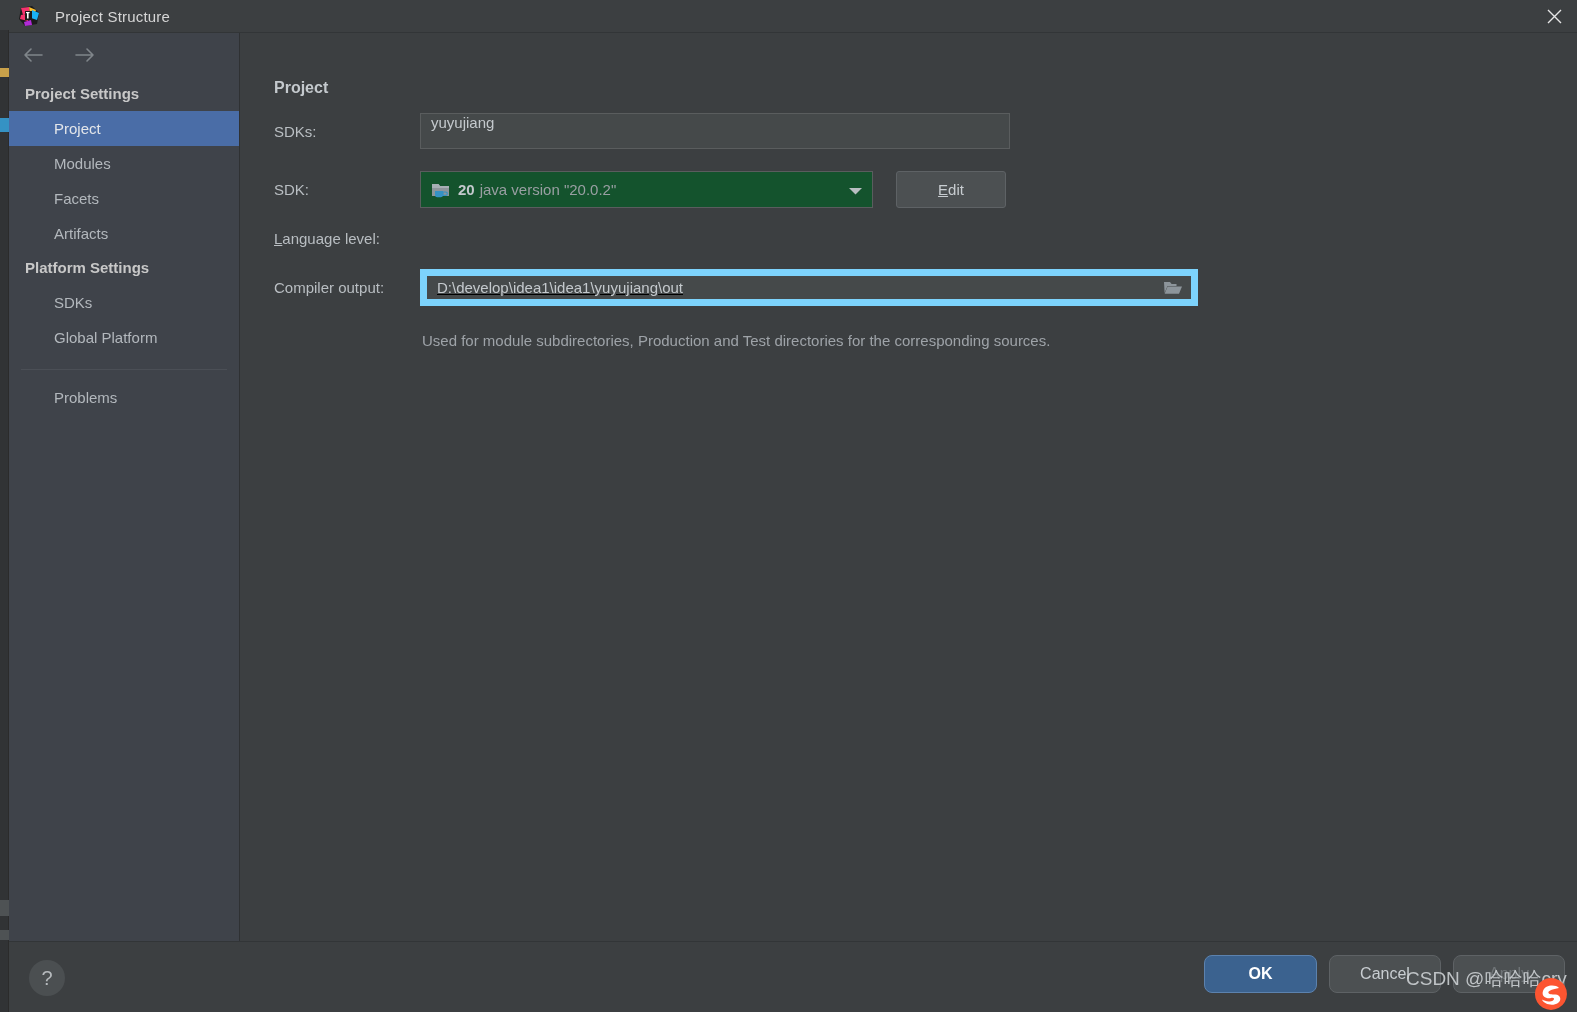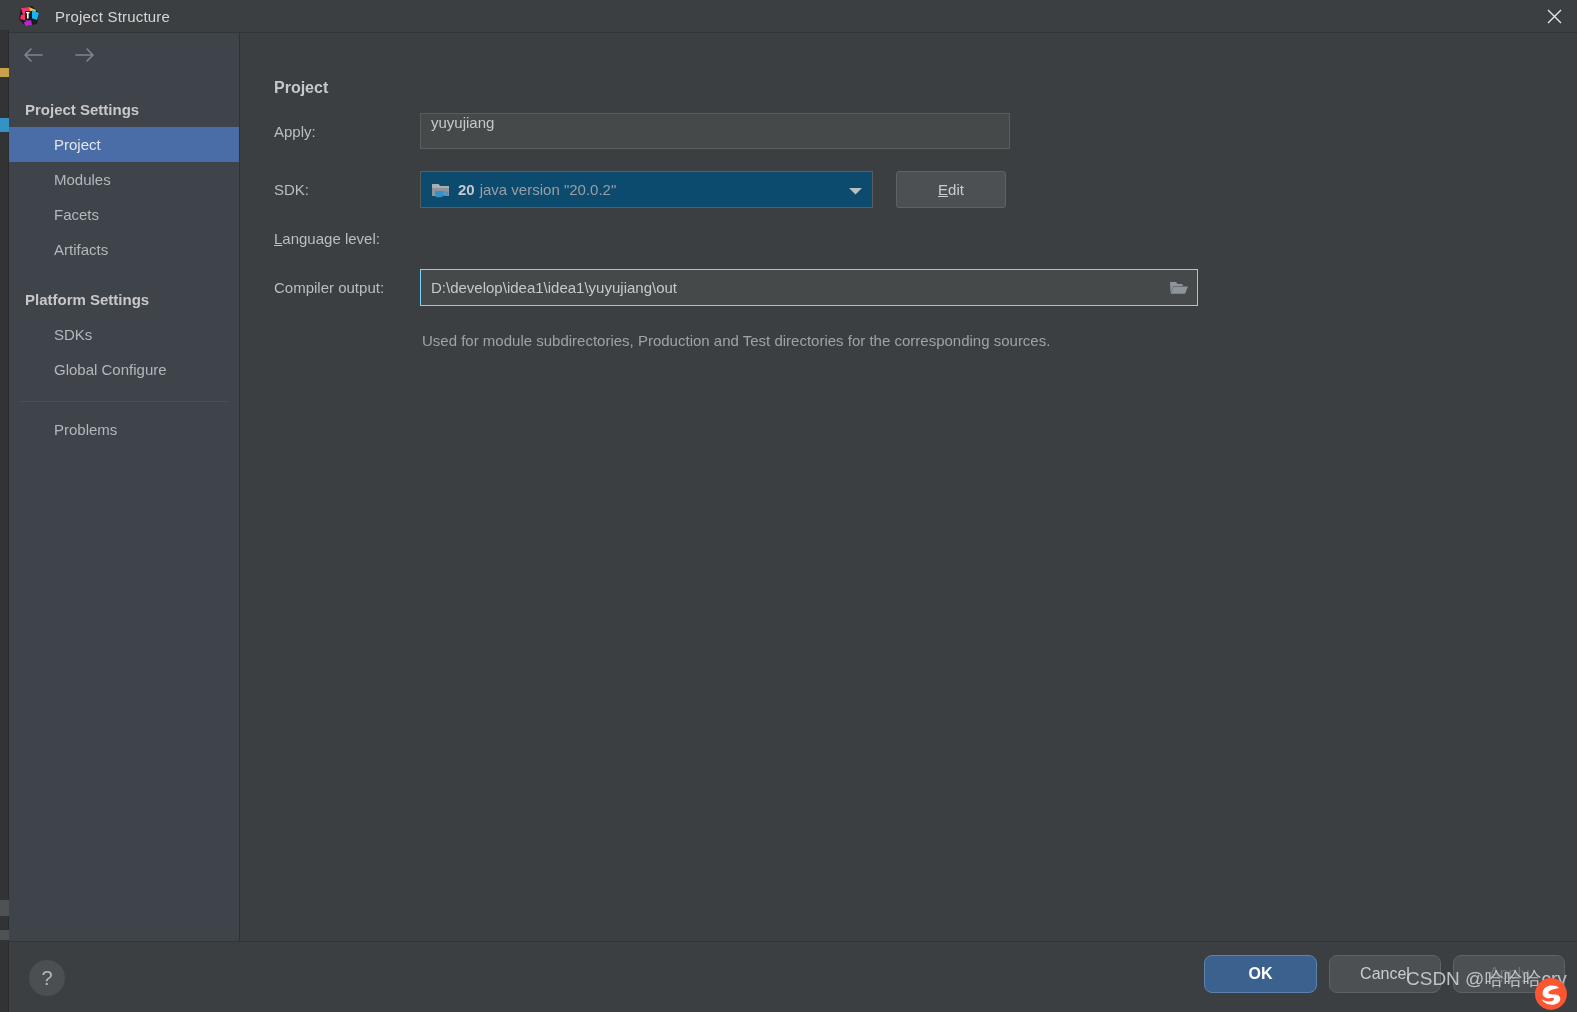--- a/index.html
+++ b/index.html
@@ -91,21 +91,20 @@
     width: 24px; height: 24px;
     display: flex; align-items: center; justify-content: center;
     cursor: default;
   }
   .group-header {
     font-size: 15px;
     font-weight: bold;
     color: #c8c8c8;
     padding: 6px 0 6px 16px;
     line-height: 22px;
-    margin-top: 16px;
   }
   .nav-item {
     font-size: 15px;
     color: #b3b8bd;
     padding: 7px 0 7px 45px;
     line-height: 21px;
     cursor: default;
   }
   .nav-item.selected {
     background: #4a6da7;
@@ -158,21 +157,21 @@
     font-size: 15px;
     display: flex;
     align-items: flex-start;
     padding: 0 10px;
     font-family: inherit;
   }
   #name-input { width: 590px; }
 
   .combo {
     height: 37px;
-    background: #0c4a6e;
+    background: #14532d;
     border: 1px solid #5a5d5e;
     display: flex;
     align-items: center;
     padding: 0 8px 0 10px;
     cursor: default;
     position: relative;
   }
   #sdk-combo { width: 453px; }
   #lang-combo { width: 778px; }
 
@@ -197,25 +196,26 @@
     display: flex; align-items: center; justify-content: center;
     cursor: default;
     margin-left: 23px;
   }
   .btn .mn { text-decoration: underline; }
 
   .path-field {
     height: 37px;
     width: 778px;
     background: #45494a;
-    border: 1px solid #7dd3fc;
+    border: 7px solid #7dd3fc;
     display: flex;
     align-items: center;
     padding: 0 4px 0 10px;
     position: relative;
+    text-decoration: underline;
   }
   .path-field .val { font-size: 15px; color: #c4c9cd; flex: 1; }
   .browse-icon {
     width: 28px; height: 28px;
     display: flex; align-items: center; justify-content: center;
     cursor: default;
   }
 
   .hint-row {
     display: flex;
@@ -345,33 +345,33 @@
       </div>
 
       <div class="group-header">Project Settings</div>
       <div class="nav-item selected"><span>Project</span></div>
       <div class="nav-item"><span>Modules</span></div>
       <div class="nav-item"><span>Facets</span></div>
       <div class="nav-item"><span>Artifacts</span></div>
 
       <div class="group-header">Platform Settings</div>
       <div class="nav-item"><span>SDKs</span></div>
-      <div class="nav-item"><span>Global Configure</span></div>
+      <div class="nav-item"><span>Global Platform</span></div>
 
       <div class="nav-sep"></div>
 
       <div class="nav-item"><span>Problems</span></div>
     </div>
 
     <div class="main">
 
       <div class="panel-title">Project</div>
 
       <div class="form-row">
-        <div class="field-label">Apply:</div>
+        <div class="field-label">SDKs:</div>
         <div class="text-input" id="name-input">
           <span>yuyujiang</span>
         </div>
       </div>
 
       <div class="form-row">
         <div class="field-label">SDK:</div>
         <div class="combo" id="sdk-combo">
           <span class="combo-text">
             <span style="margin-right:7px;display:flex;">

